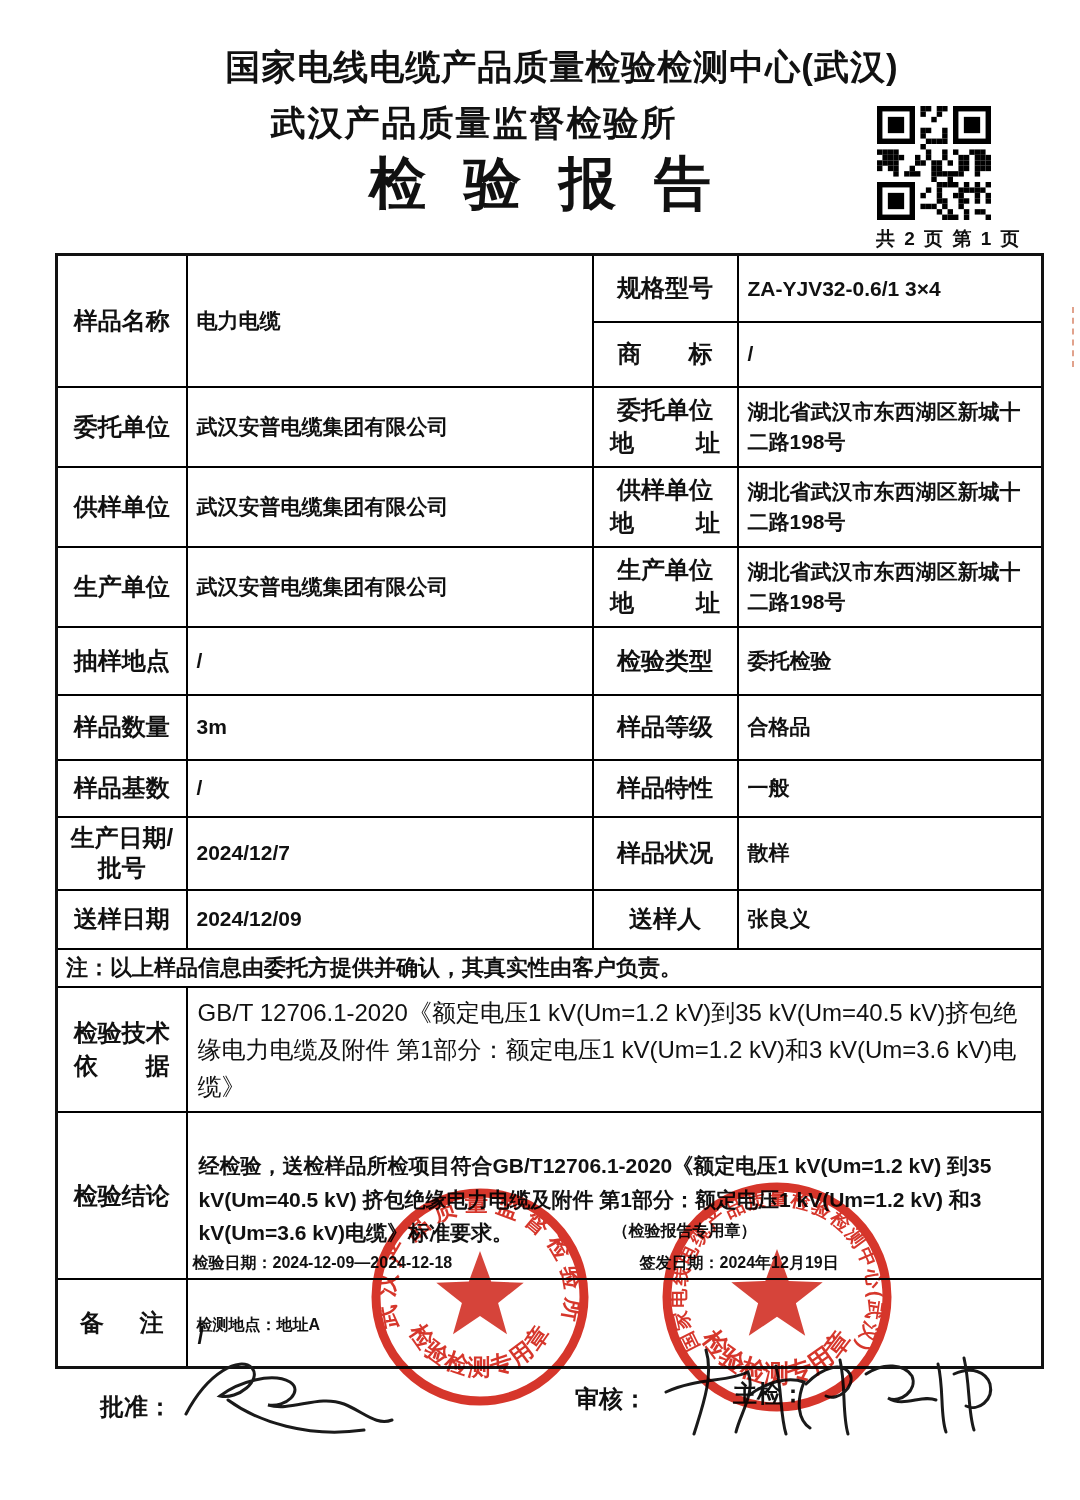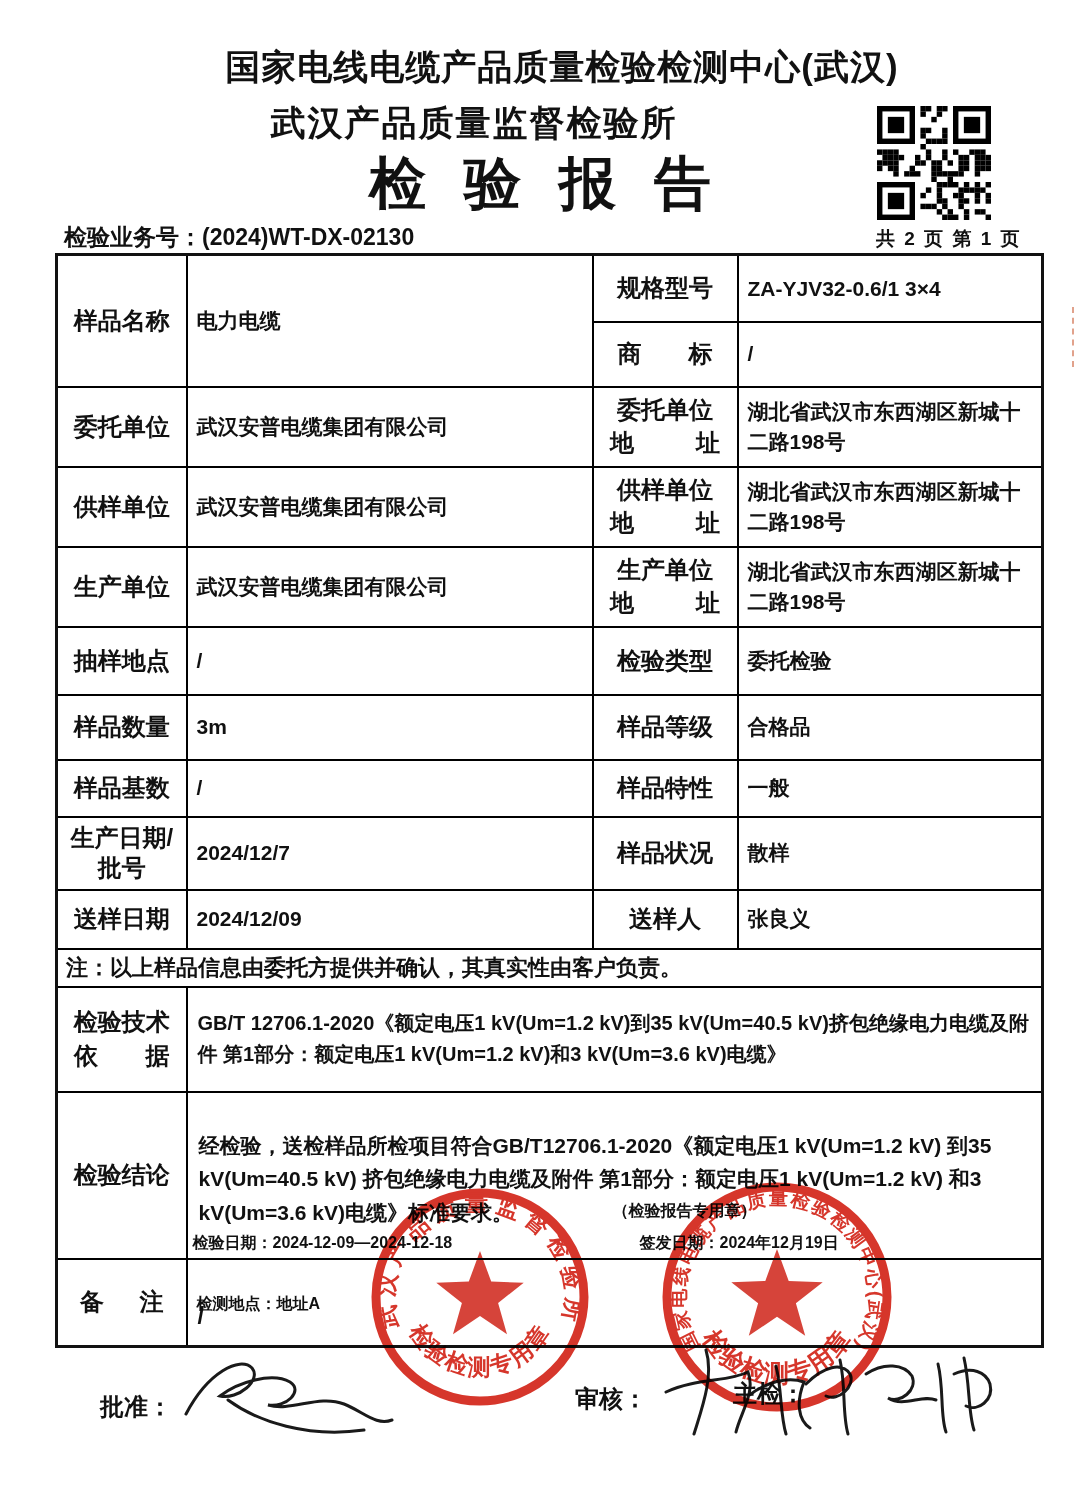--- a/index.html
+++ b/index.html
@@ -17,21 +17,21 @@
   table.rpt{position:absolute;left:55px;top:253px;width:986px;border-collapse:collapse;table-layout:fixed;}
   table.rpt td{border:2px solid #000000;vertical-align:middle;overflow:hidden;}
   table.rpt{border:3px solid #111;}
   td.lab{font-size:24px;font-weight:700;text-align:center;padding:0 10px;}
   td.val{font-size:21px;font-weight:700;text-align:left;padding:2px 6px 2px 9px;line-height:1.4;}
   .j{display:flex;justify-content:space-between;padding:0 14px;font-size:24px;font-weight:700;}
   .lab2{display:block;width:118px;margin:0 auto;font-size:24px;font-weight:700;line-height:1.35;}
   .lab2 .l1{text-align:center;}
   .lab2 .j{padding:0 4px;}
   td.noterow{font-size:22px;font-weight:700;padding:3px 8px;text-align:left;}
-  td.bigtext{font-size:20px;font-weight:700;line-height:1.55;padding:6px 10px;text-align:left;}
+  td.bigtext{font-size:24px;font-weight:400;line-height:1.55;padding:6px 10px;text-align:left;}
   td.conc{position:relative;vertical-align:top;}
   .conc-text{font-size:21px;font-weight:700;line-height:1.6;padding:8px 14px 0 10px;text-align:left;}
   .smline{position:absolute;font-size:16px;font-weight:700;white-space:nowrap;}
   td.remcell{position:relative;vertical-align:top;}
   .rem1{font-size:16px;font-weight:700;padding:5px 0 0 8px;}
   .rem2{position:absolute;left:10px;top:42px;font-size:24px;font-weight:700;}
 
   .sig-label{font-size:24px;font-weight:700;}
   svg text{font-family:"Liberation Sans",sans-serif;}
   .stamp{mix-blend-mode:multiply;opacity:.93;}
@@ -170,21 +170,20 @@
         <rect x="2" y="2" width="3" height="3" fill="#000"></rect>
         <rect x="14" y="0" width="7" height="7" fill="#000"></rect>
         <rect x="15" y="1" width="5" height="5" fill="#fff"></rect>
         <rect x="16" y="2" width="3" height="3" fill="#000"></rect>
         <rect x="0" y="14" width="7" height="7" fill="#000"></rect>
         <rect x="1" y="15" width="5" height="5" fill="#fff"></rect>
         <rect x="2" y="16" width="3" height="3" fill="#000"></rect>
       </svg></div>
   <div class="abs pageinfo">共 2 页 第 1 页</div>
 
-  <div class="abs bizno"><span>检验业务号：</span><span>(2024)WT-DX-02130</span></div>
 
   <div class="abs dashmark"></div>
 
   <table class="rpt">
     <colgroup>
         <col style="width:130px">
         <col style="width:406px">
         <col style="width:145px">
         <col style="width:305px">
       </colgroup>

